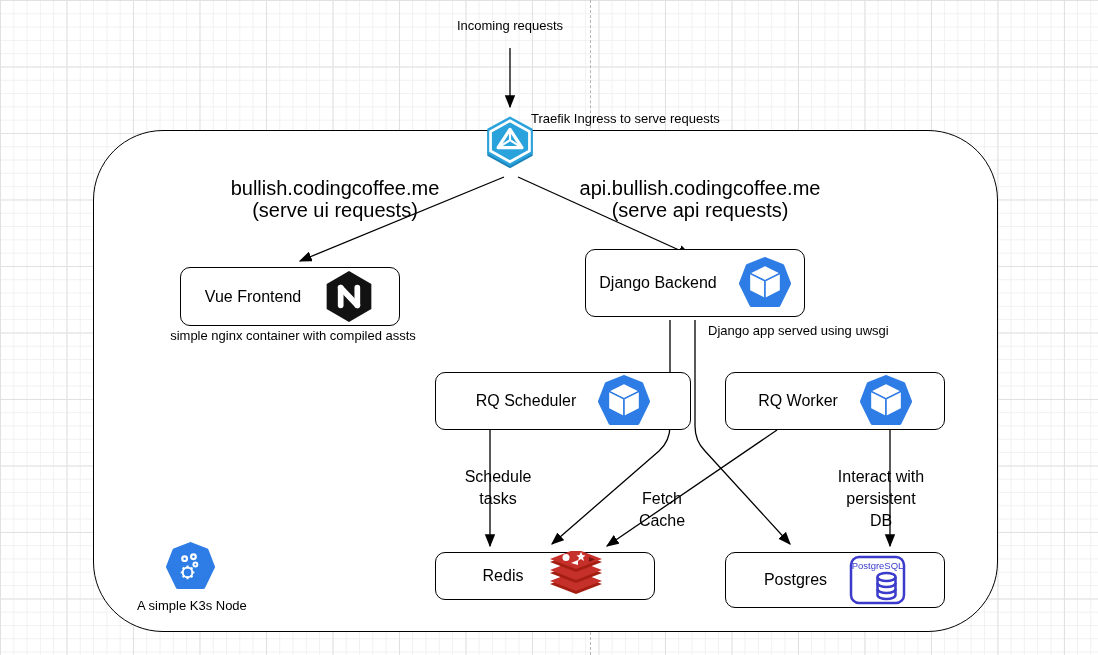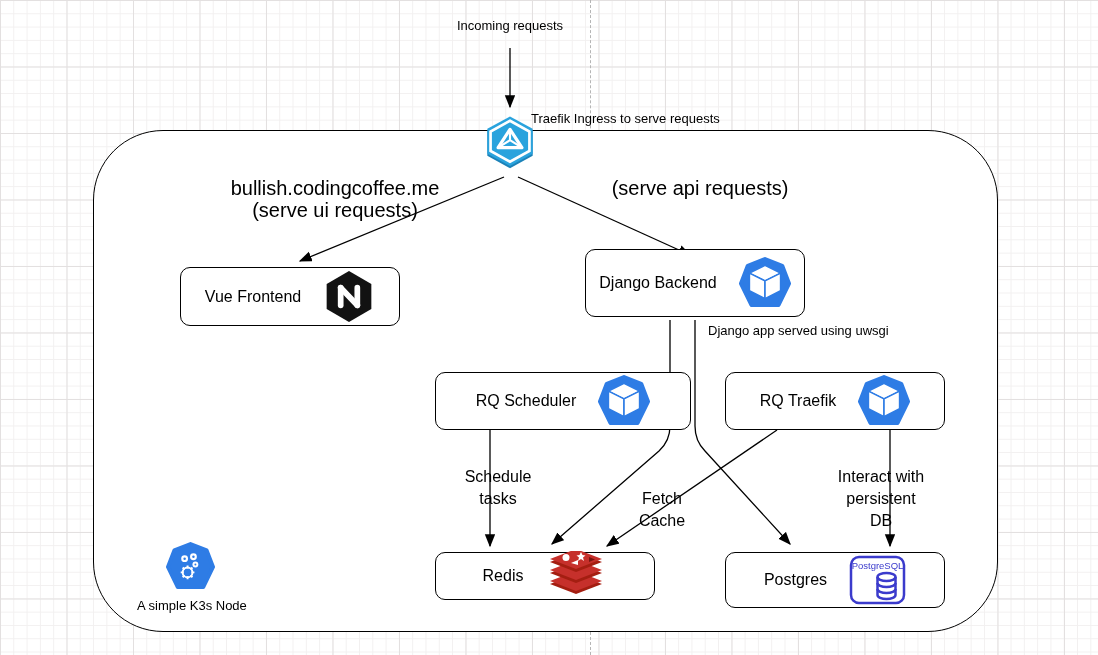--- a/index.html
+++ b/index.html
@@ -101,34 +101,36 @@
     <polygon points="50,24 72,58 28,58" fill="none" stroke="#ffffff" stroke-width="6" stroke-linejoin="round"></polygon>
     <path d="M50,24 L50,44 M28,58 L50,44 M72,58 L50,44" stroke="#ffffff" stroke-width="4"></path>
   </svg>
   <div class="label caption" style="left:519px; top:111px;margin-left:12px;">Traefik Ingress to serve requests</div>
 
   <div class="label centered route" style="left:335px; top:177px;">
     <div>bullish.codingcoffee.me</div>
     <div>(serve ui requests)</div>
   </div>
   <div class="label centered route" style="left:700px; top:177px;">
+    <div>api.bullish.codingcoffee.me</div>
     <div>(serve api requests)</div>
   </div>
 
   <div class="node" style="left:180px; top:267px; width:220px; height:59px;">
     <span>Vue Frontend</span>
     <svg class="icon" width="52" height="53" viewBox="0 0 100 102">
       <polygon points="50,2 93,27 93,75 50,100 7,75 7,27" fill="#121212"></polygon>
       <g stroke="#ffffff" stroke-width="11" stroke-linecap="round" fill="none">
         <path d="M34,34 L34,68"></path>
         <path d="M34,34 L66,68"></path>
         <path d="M66,34 L66,68"></path>
       </g>
     </svg>
   </div>
+  <div class="label centered caption" style="left:293px; top:328px;">simple nginx container with compiled assts</div>
 
   <div class="node" style="left:585px; top:249px; width:220px; height:68px;">
     <span>Django Backend</span>
     <svg class="icon" width="52" height="52" viewBox="0 0 100 100">
       <polygon points="50,4 83,17 96,51 76,92 24,92 4,51 17,17" fill="#2e7ce5" stroke="#2e7ce5" stroke-width="8" stroke-linejoin="round"></polygon>
       <g fill="#ffffff" stroke="#2e7ce5" stroke-width="3" stroke-linejoin="round">
         <polygon points="50,16 80,31 50,46 20,31"></polygon>
         <polygon points="20,31 50,46 50,80 20,65"></polygon>
         <polygon points="50,46 80,31 80,65 50,80"></polygon>
       </g>
@@ -142,21 +144,21 @@
       <polygon points="50,4 83,17 96,51 76,92 24,92 4,51 17,17" fill="#2e7ce5" stroke="#2e7ce5" stroke-width="8" stroke-linejoin="round"></polygon>
       <g fill="#ffffff" stroke="#2e7ce5" stroke-width="3" stroke-linejoin="round">
         <polygon points="50,16 80,31 50,46 20,31"></polygon>
         <polygon points="20,31 50,46 50,80 20,65"></polygon>
         <polygon points="50,46 80,31 80,65 50,80"></polygon>
       </g>
     </svg>
   </div>
 
   <div class="node" style="left:725px; top:372px; width:220px; height:58px;">
-    <span>RQ Traefik</span>
+    <span>RQ Worker</span>
     <svg class="icon" width="52" height="52" viewBox="0 0 100 100">
       <polygon points="50,4 83,17 96,51 76,92 24,92 4,51 17,17" fill="#2e7ce5" stroke="#2e7ce5" stroke-width="8" stroke-linejoin="round"></polygon>
       <g fill="#ffffff" stroke="#2e7ce5" stroke-width="3" stroke-linejoin="round">
         <polygon points="50,16 80,31 50,46 20,31"></polygon>
         <polygon points="20,31 50,46 50,80 20,65"></polygon>
         <polygon points="50,46 80,31 80,65 50,80"></polygon>
       </g>
     </svg>
   </div>
 

